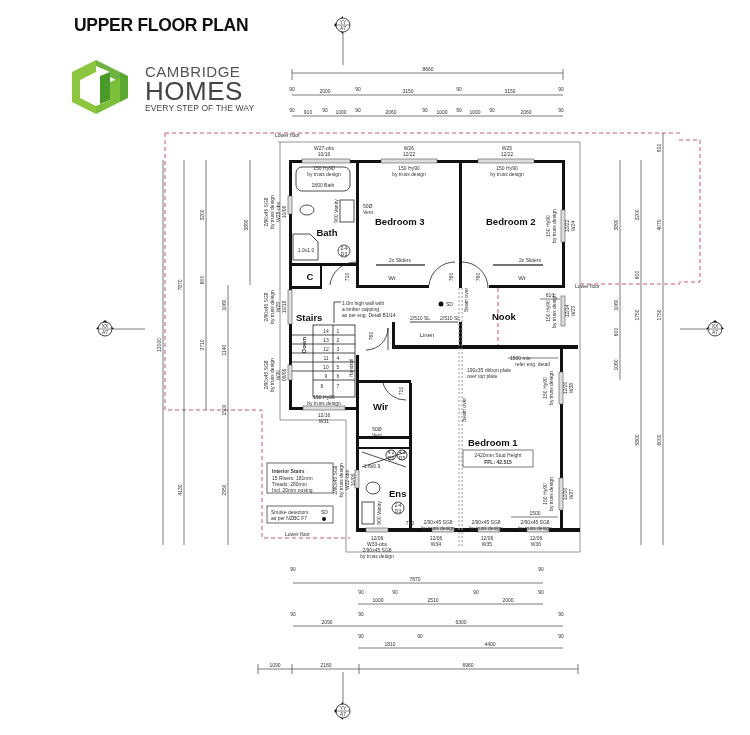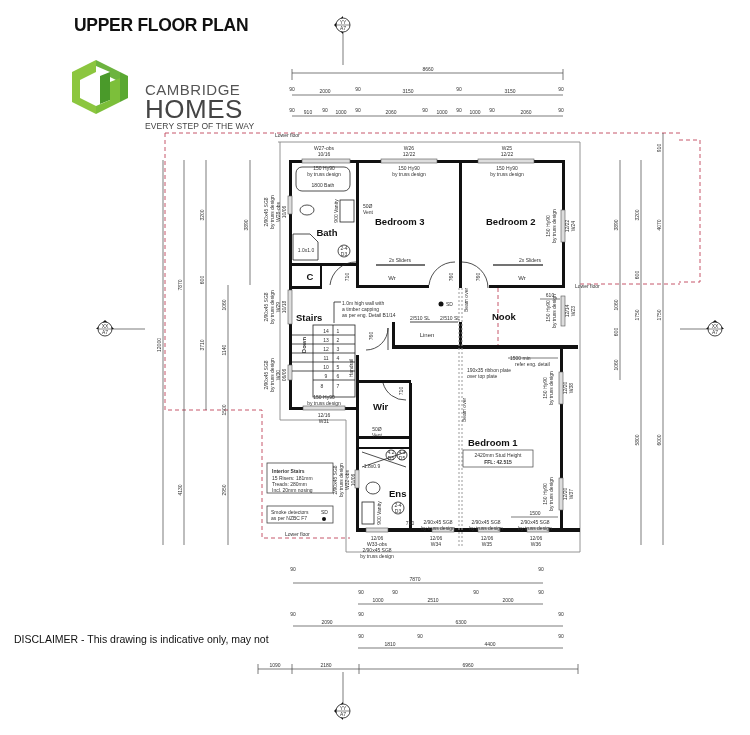--- a/index.html
+++ b/index.html
@@ -1,19 +1,19 @@
 <!DOCTYPE html>
 <html><head>
 <meta charset="utf-8">
 <style>
   html,body{margin:0;padding:0;background:#fff;}
   body{width:750px;height:735px;position:relative;overflow:hidden;font-family:"Liberation Sans",sans-serif;color:#222;}
   .title{position:absolute;left:74px;top:14px;font-size:19px;font-weight:bold;letter-spacing:-0.3px;color:#111;transform:scaleX(0.92);transform-origin:left;}
   .logo{position:absolute;left:66px;top:58px;width:200px;height:56px;}
-  .logo-text{position:absolute;left:145px;top:82px;color:#555;}
+  .logo-text{position:absolute;left:145px;top:64px;color:#555;}
   .logo-text .l1{font-size:15px;letter-spacing:0.5px;line-height:15px;display:block;}
   .logo-text .l2{font-size:26px;line-height:24px;letter-spacing:0.5px;display:block;color:#444;}
   .logo-text .l3{font-size:8.5px;line-height:10px;display:block;letter-spacing:0.1px;color:#444;}
   svg.plan{position:absolute;left:0;top:0;}
   .disclaimer{position:absolute;left:14px;top:632px;font-size:10.5px;line-height:15px;color:#111;}
   text{font-family:"Liberation Sans",sans-serif;}
 </style>
 </head>
 <body>
 
@@ -460,14 +460,13 @@
     <line x1="292" y1="664" x2="292" y2="674" class="dim"></line>
     <line x1="359" y1="664" x2="359" y2="674" class="dim"></line>
     <line x1="578" y1="664" x2="578" y2="674" class="dim"></line>
     <text x="275" y="667" class="ts" text-anchor="middle">1090</text>
     <text x="326" y="667" class="ts" text-anchor="middle">2180</text>
     <text x="468" y="667" class="ts" text-anchor="middle">6960</text>
   </g>
 </svg>
 
 <div class="disclaimer">
-  <div>DISCLAIMER - This drawing is indicative only, may not</div>
 </div>
 
 </body></html>

